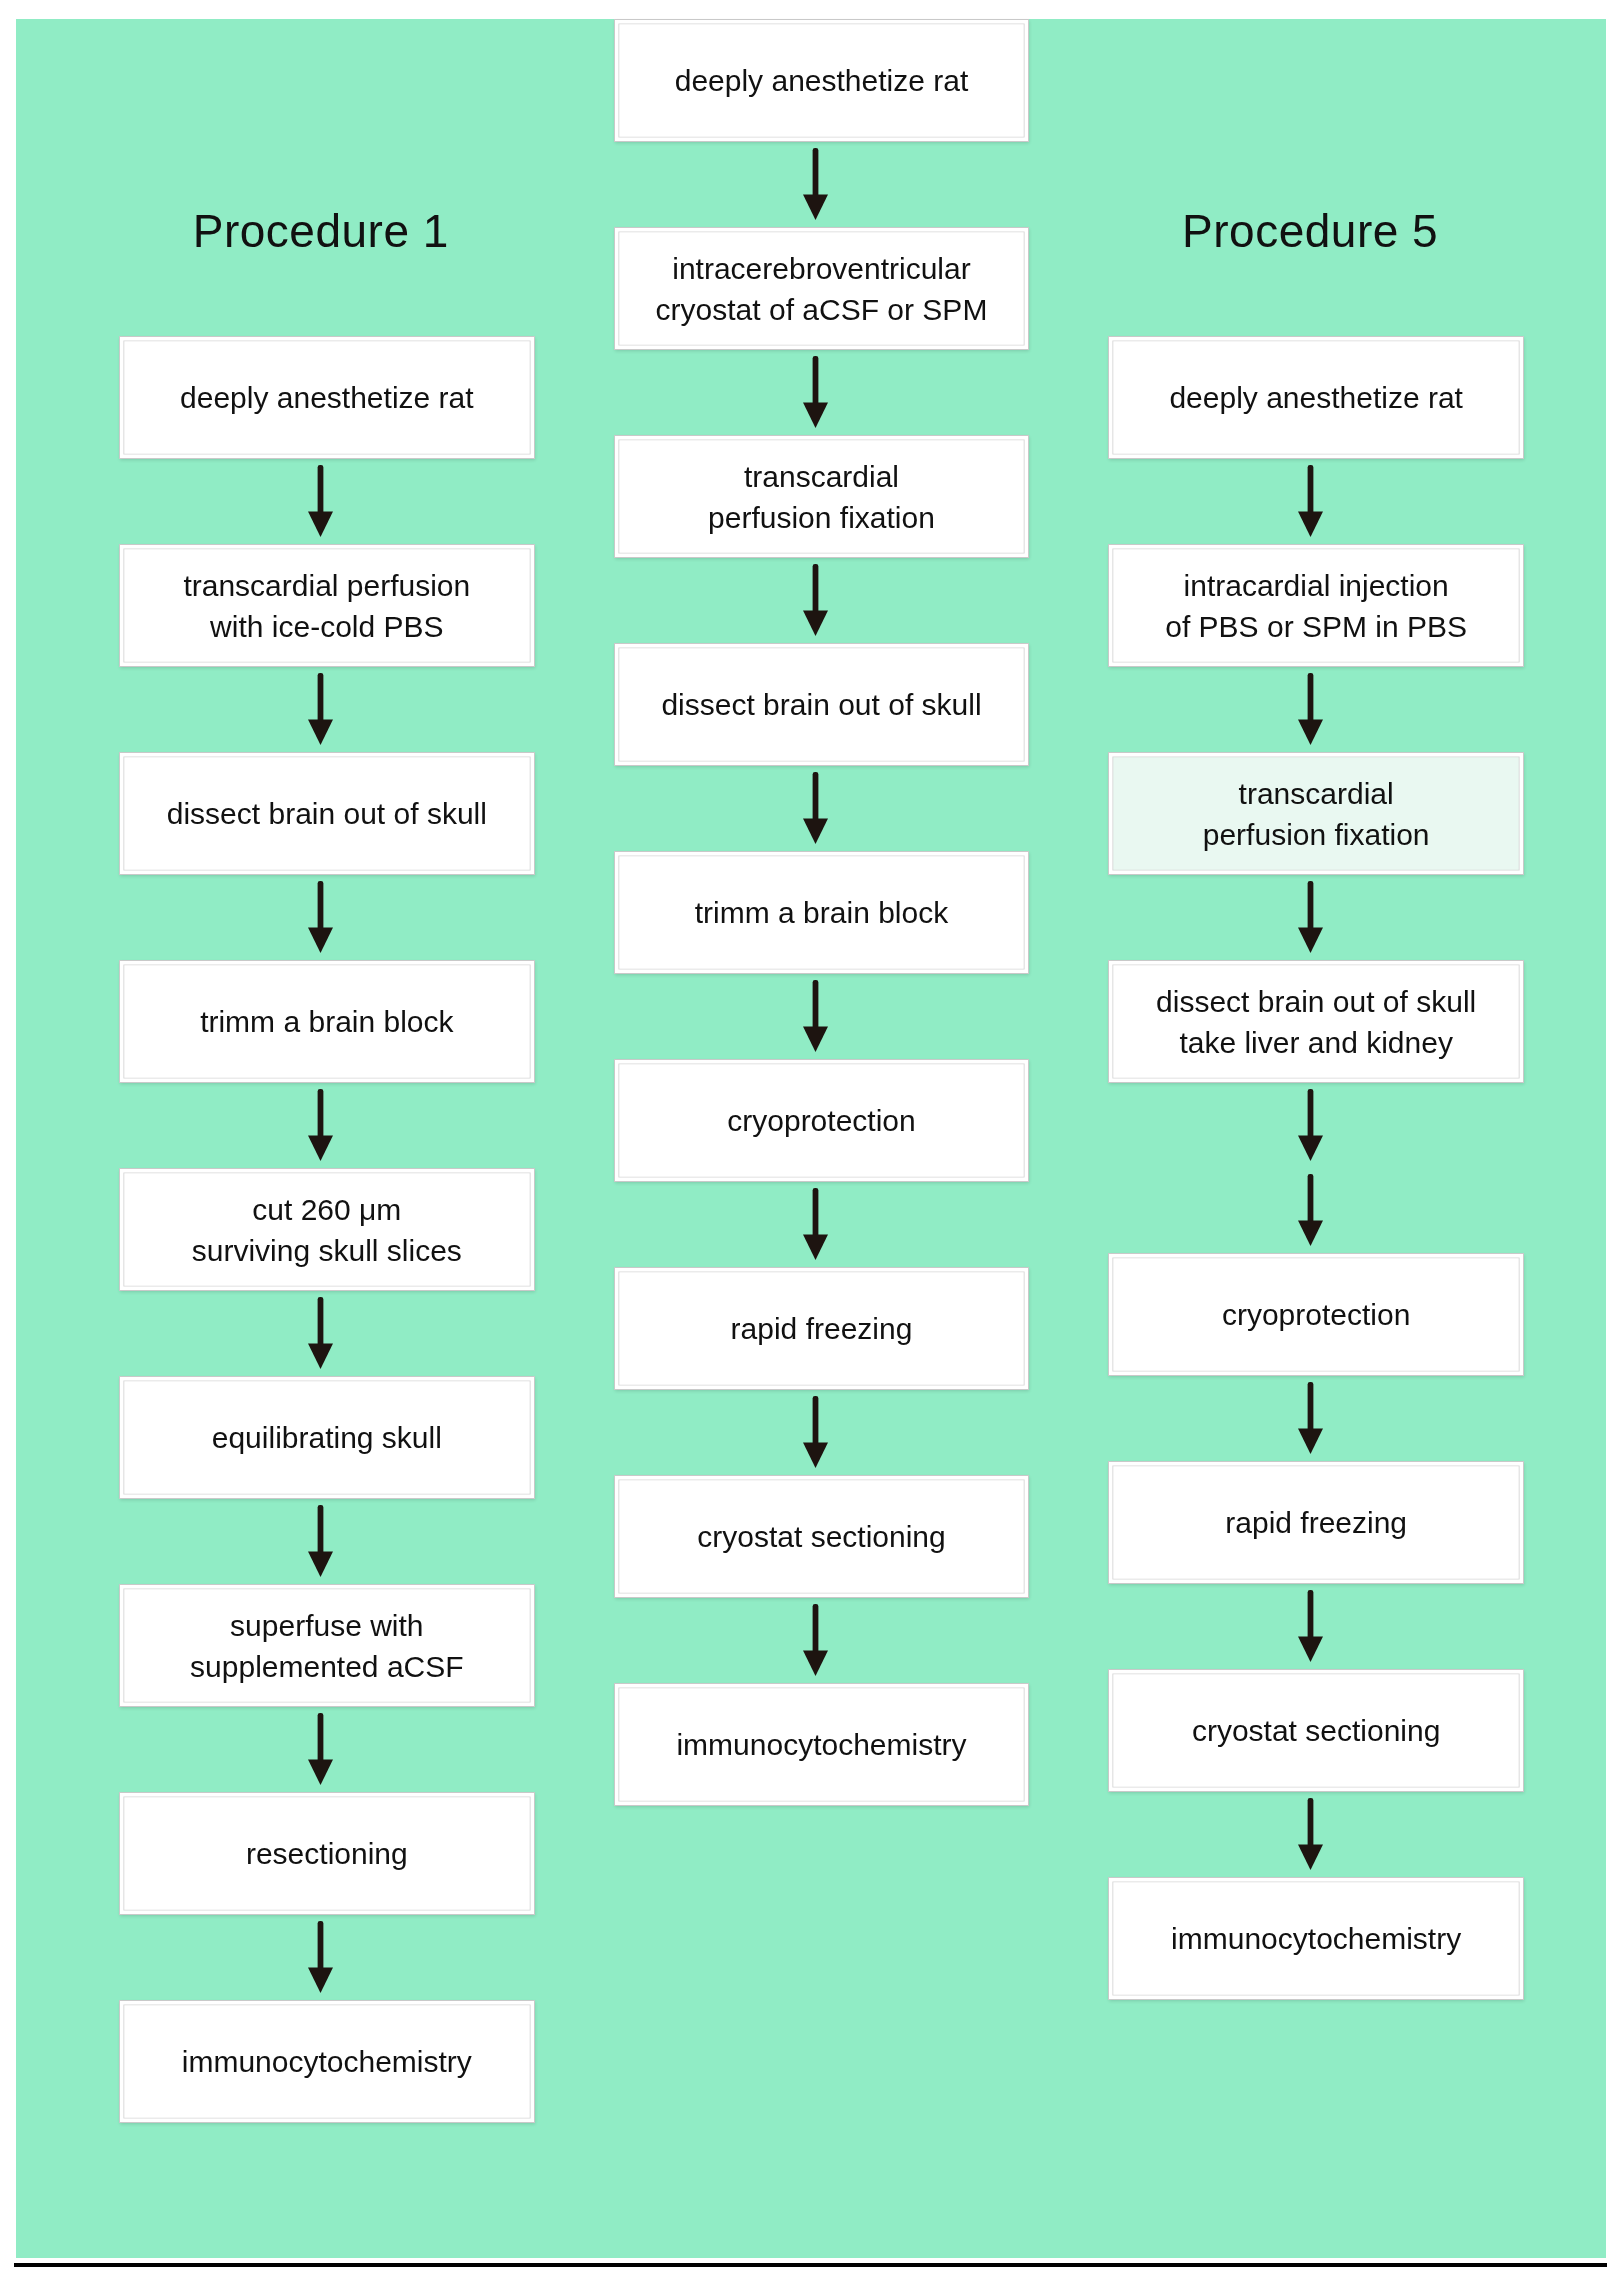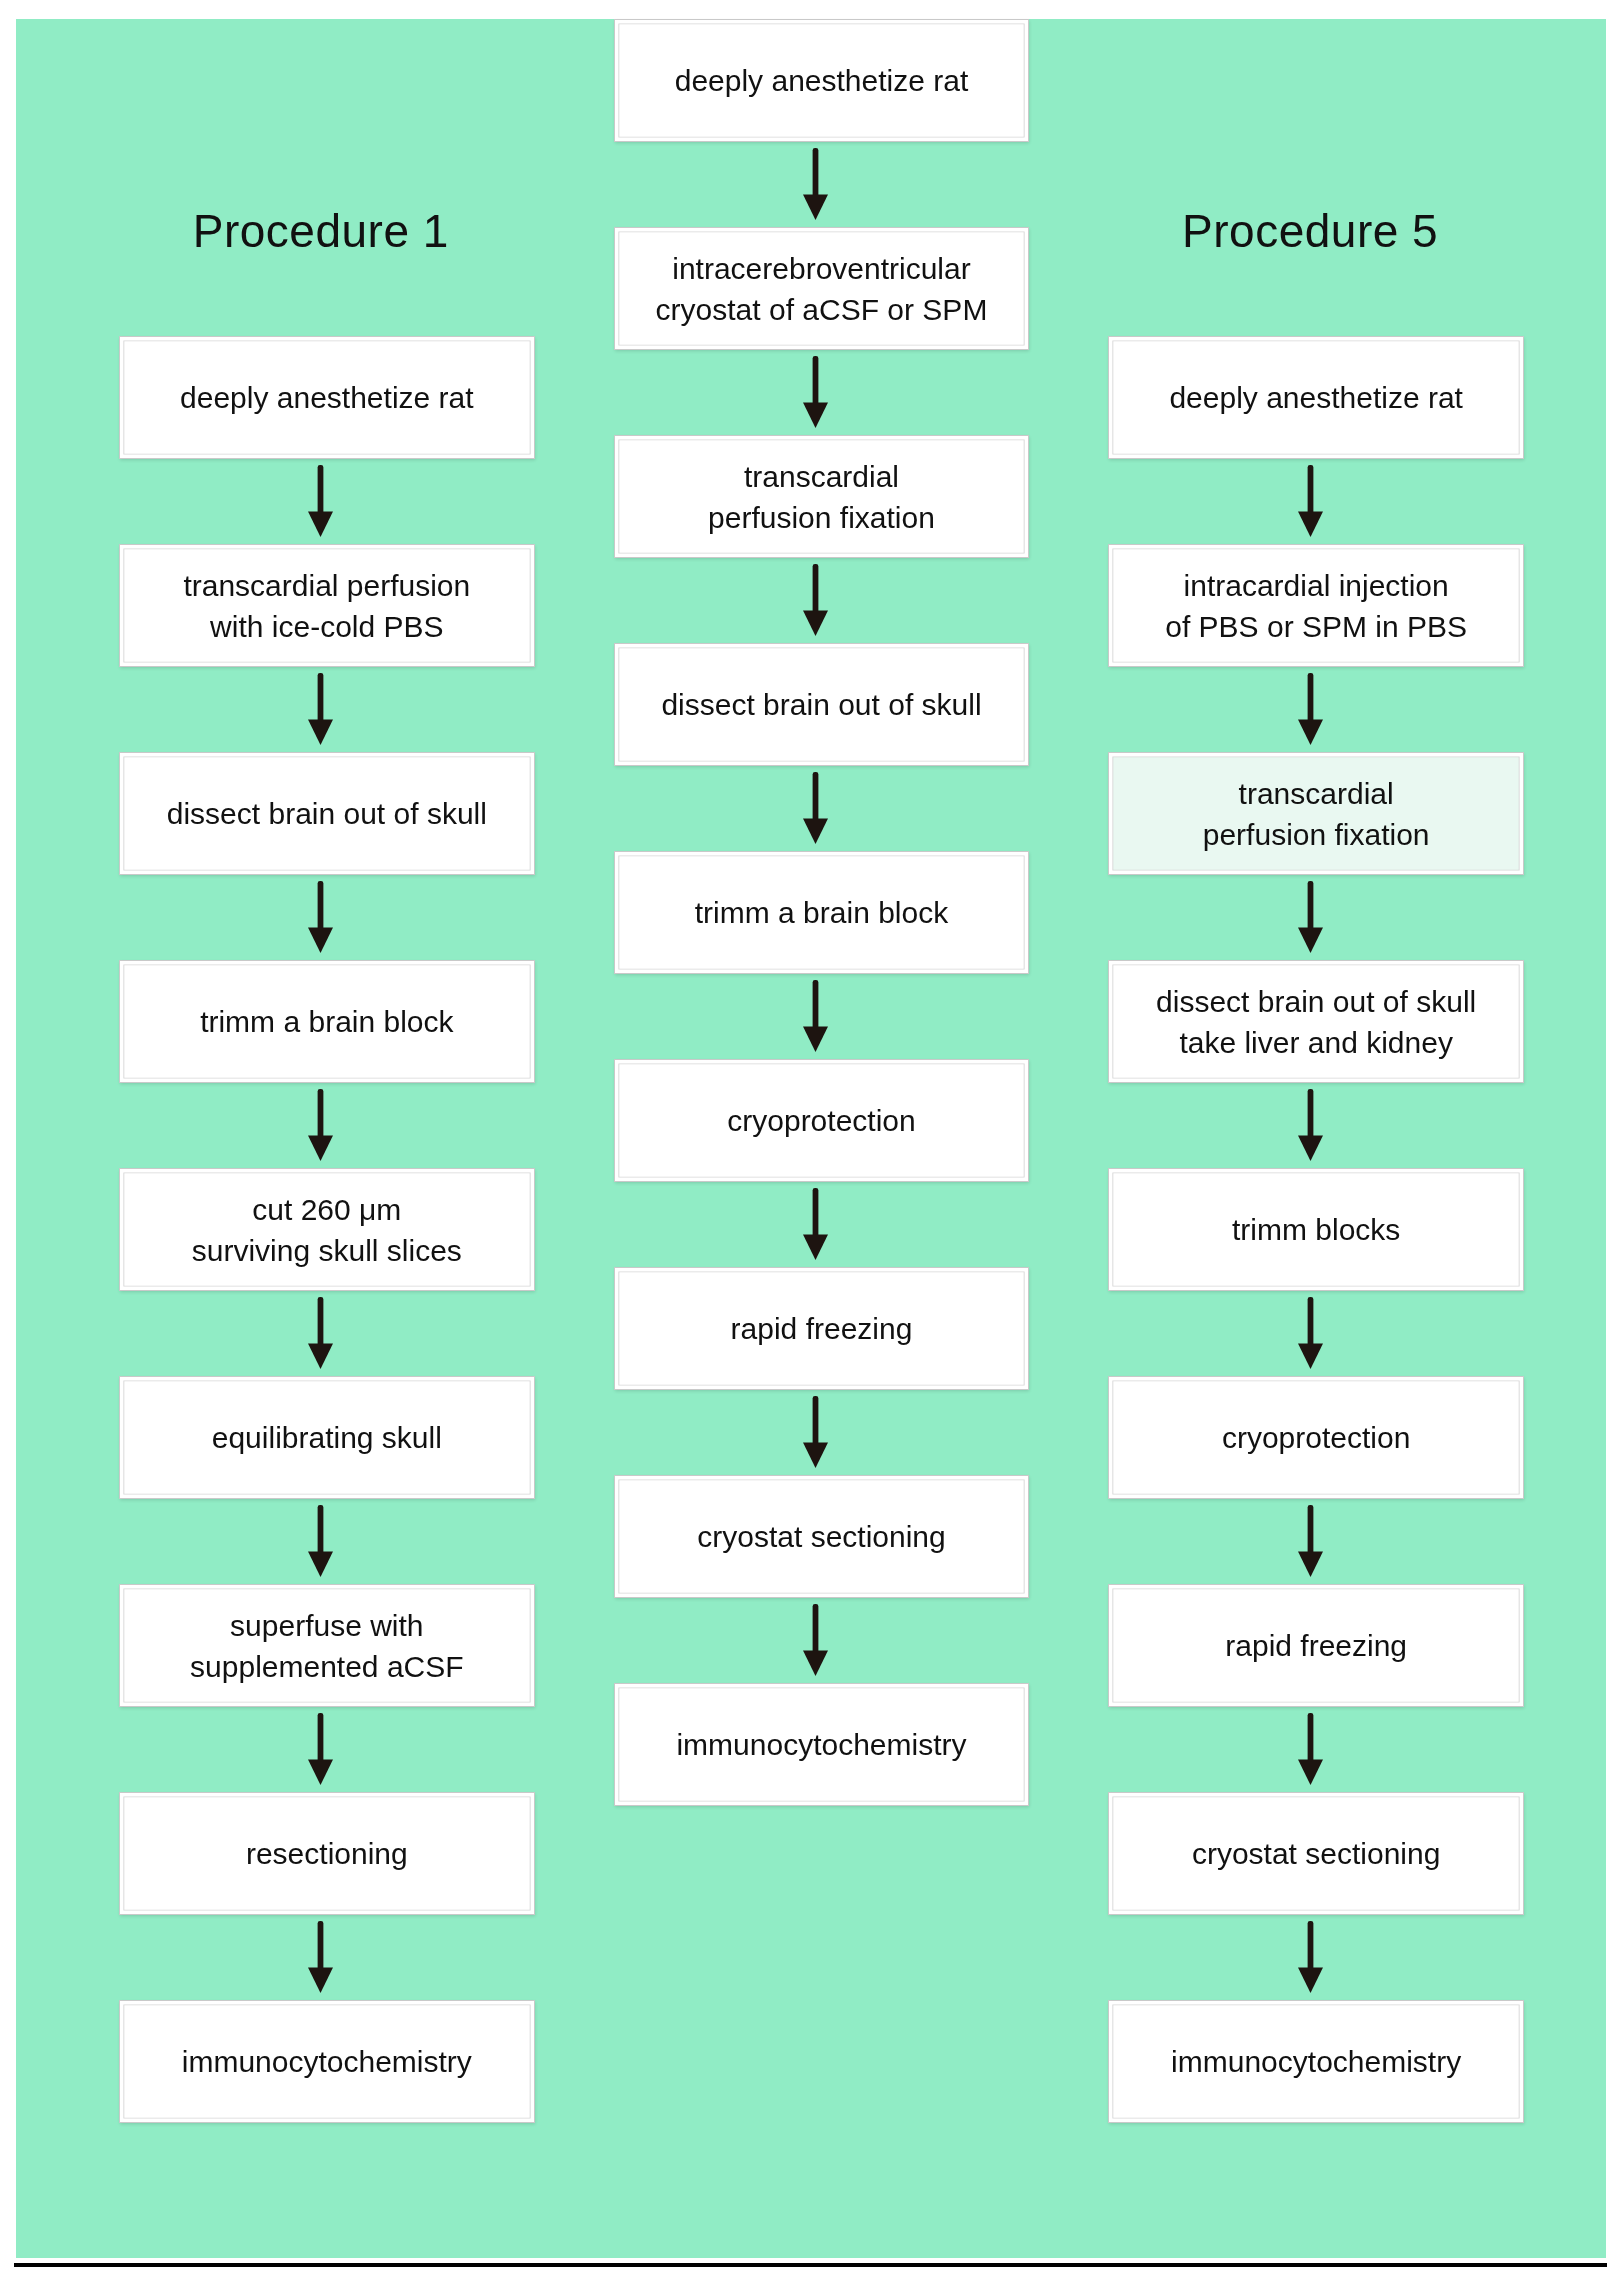--- a/index.html
+++ b/index.html
@@ -268,23 +268,20 @@
         <div class="box">
           <div class="box-line">dissect brain out of skull</div>
           <div class="box-line">take liver and kidney</div>
         </div>
         <div class="arrow-cell">
           <svg width="29" height="73" viewBox="0 0 60 152">
             <rect x="24" y="0" width="12" height="106" rx="5" fill="currentColor"></rect>
             <path d="M4 97 L56 97 L30 150 Z" fill="currentColor"></path>
           </svg>
         </div>
-        <div class="box">
-          <div class="box-line">trimm blocks</div>
-        </div>
         <div class="arrow-cell">
           <svg width="29" height="73" viewBox="0 0 60 152">
             <rect x="24" y="0" width="12" height="106" rx="5" fill="currentColor"></rect>
             <path d="M4 97 L56 97 L30 150 Z" fill="currentColor"></path>
           </svg>
         </div>
         <div class="box">
           <div class="box-line">cryoprotection</div>
         </div>
         <div class="arrow-cell">

